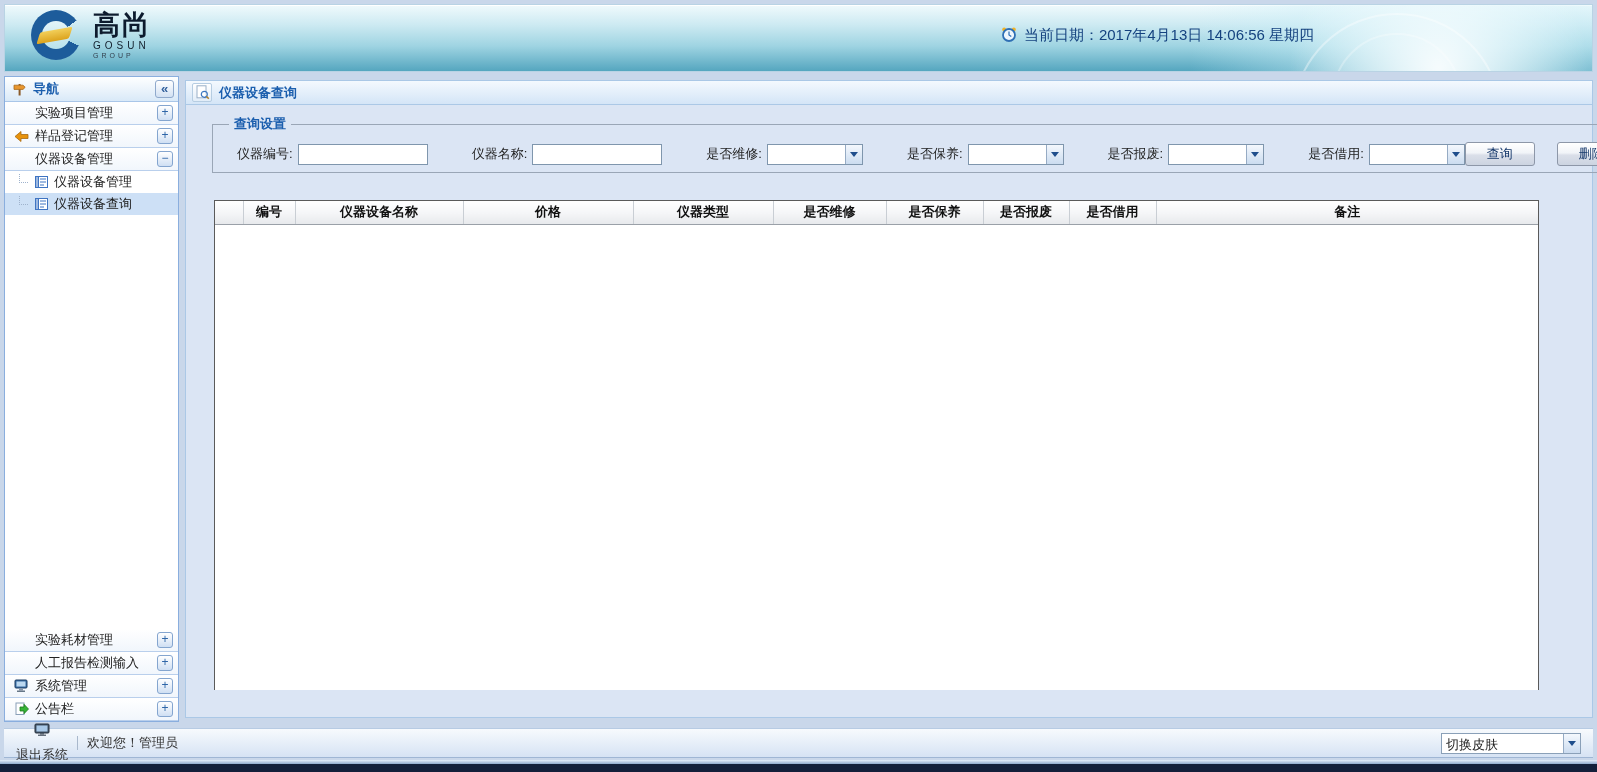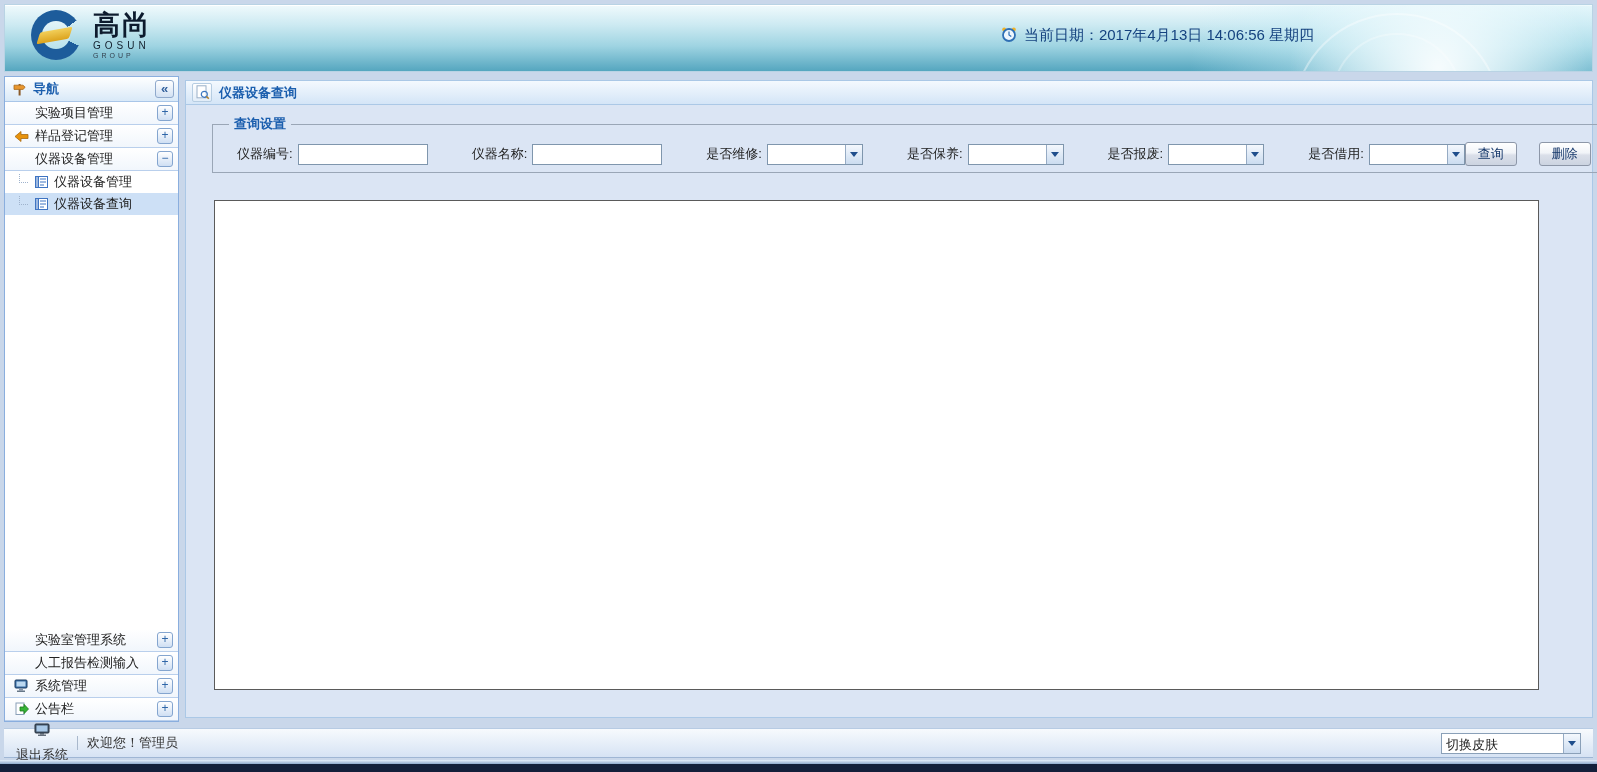--- a/index.html
+++ b/index.html
@@ -133,21 +133,21 @@
   .combo { width: 96px; height: 21px; background: #fff; border: 1px solid #7f96ad; display: flex; cursor: pointer; }
   .combo-text { flex: 1; font-size: 12px; padding: 2px 4px; overflow: hidden; white-space: nowrap; }
   .combo-btn {
     width: 17px; flex: 0 0 17px; border-left: 1px solid #96abc4;
     background: linear-gradient(180deg,#f4f8fd,#cbdcf0);
     display: flex; align-items: center; justify-content: center;
   }
   .combo-arrow { width: 0; height: 0; border-left: 4px solid transparent; border-right: 4px solid transparent; border-top: 5px solid #1f4e8c; }
   .btn-group { margin-left: auto; margin-right: 34px; display: flex; gap: 22px; }
   .btn {
-    width: 52px; height: 24px;
+    width: 70px; height: 24px;
     border: 1px solid #8d97a8; border-radius: 3px;
     background: linear-gradient(180deg,#ffffff 0%,#f1f4f8 45%,#dadfe9 55%,#ccd4e1 100%);
     color: #16386b; font-size: 13px; cursor: pointer;
     font-family: "Liberation Sans", sans-serif;
   }
 
   .grid {
     position: absolute; left: 28px; top: 95px; width: 1325px; height: 490px;
     background: #ffffff; border: 1px solid #5a5a5a;
   }
@@ -266,21 +266,21 @@
         <line x1="5" y1="9" x2="9" y2="9" stroke="#3f74c2"></line>
       </svg>
     </span>
     <span>仪器设备查询</span>
   </div>
 
   <div class="nav-spacer"></div>
 
   <div class="nav-group">
     <span class="icon-slot"></span>
-    <span>实验室管理系统</span>
+    <span>实验耗材管理</span>
     <span class="toggle-btn">+</span>
   </div>
 
   <div class="nav-group">
     <span class="icon-slot"></span>
     <span>人工报告检测输入</span>
     <span class="toggle-btn">+</span>
   </div>
 
   <div class="nav-group">
@@ -375,20 +375,48 @@
       </div>
 
       <div class="btn-group">
         <button class="btn">查询</button>
         <button class="btn">删除</button>
       </div>
     </div>
   </fieldset>
 
   <div class="grid">
+    <table>
+      <colgroup>
+        <col style="width:28px">
+          <col style="width:52px">
+          <col style="width:168px">
+          <col style="width:170px">
+        <col style="width:140px">
+          <col style="width:113px">
+          <col style="width:97px">
+          <col style="width:86px">
+        <col style="width:87px">
+          <col>
+      </colgroup>
+      <thead>
+        <tr>
+          <th></th>
+          <th>编号</th>
+          <th>仪器设备名称</th>
+          <th>价格</th>
+          <th>仪器类型</th>
+          <th>是否维修</th>
+          <th>是否保养</th>
+          <th>是否报废</th>
+          <th>是否借用</th>
+          <th>备注</th>
+        </tr>
+      </thead>
+    </table>
     <div class="grid-body"></div>
   </div>
 </main>
 
 <footer class="footer">
   <span class="logout">
     <span>
       <svg width="16" height="14" viewBox="0 0 16 14">
         <rect x="1" y="1" width="14" height="9" rx="1" fill="#44566a" stroke="#26313d"></rect>
         <rect x="2.5" y="2.5" width="11" height="6" fill="#a9c9e8"></rect>

